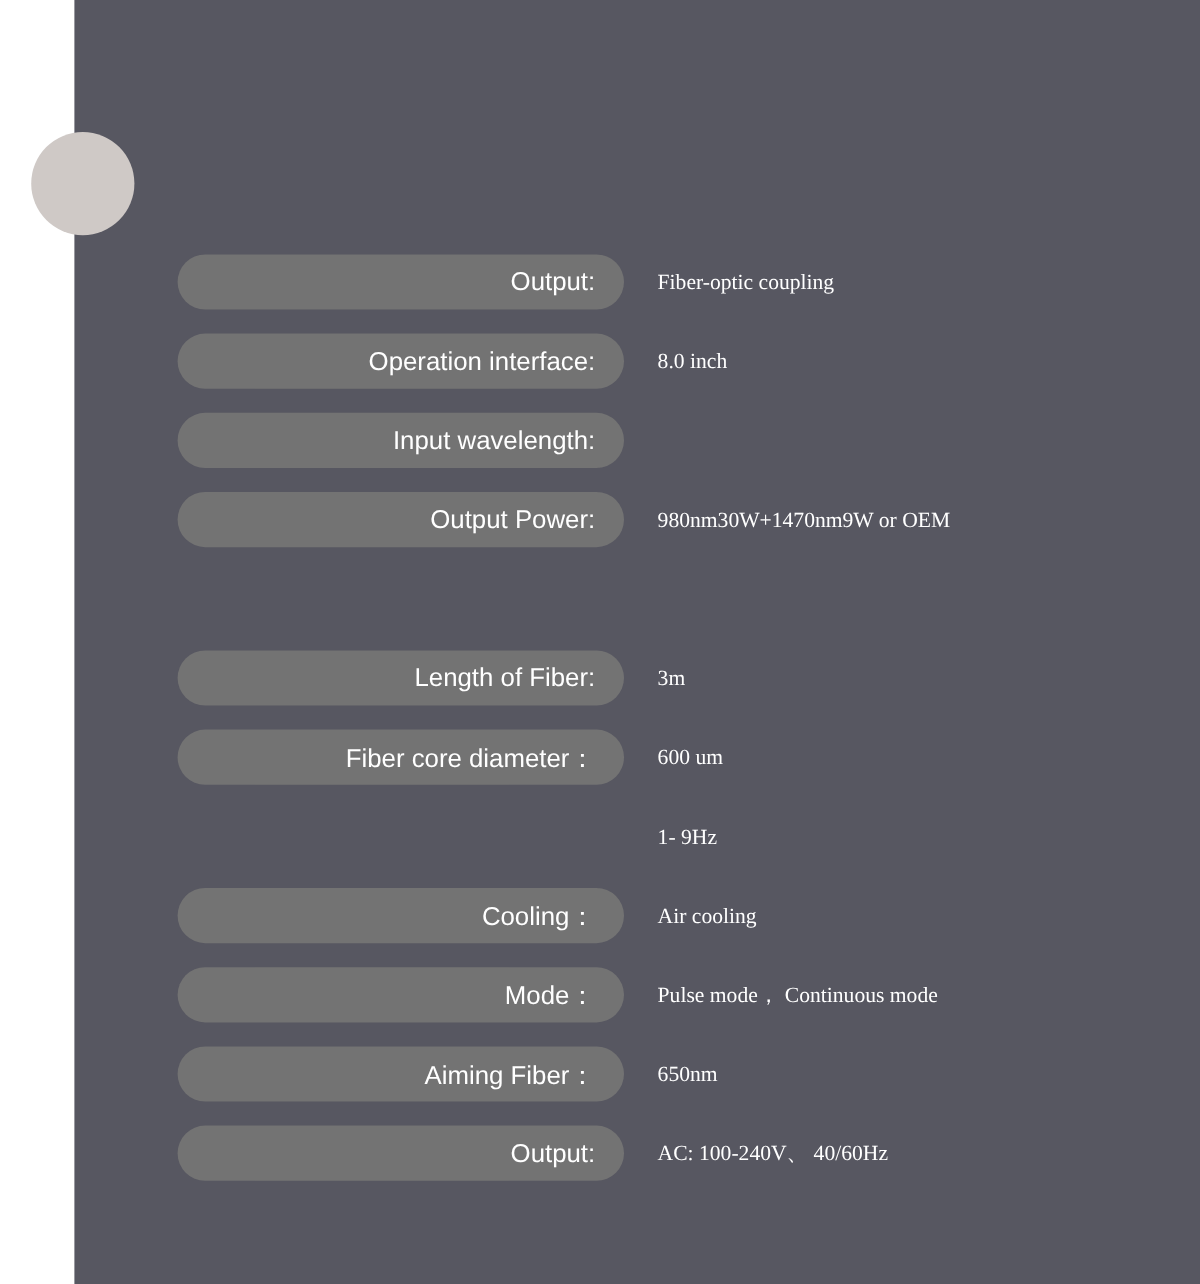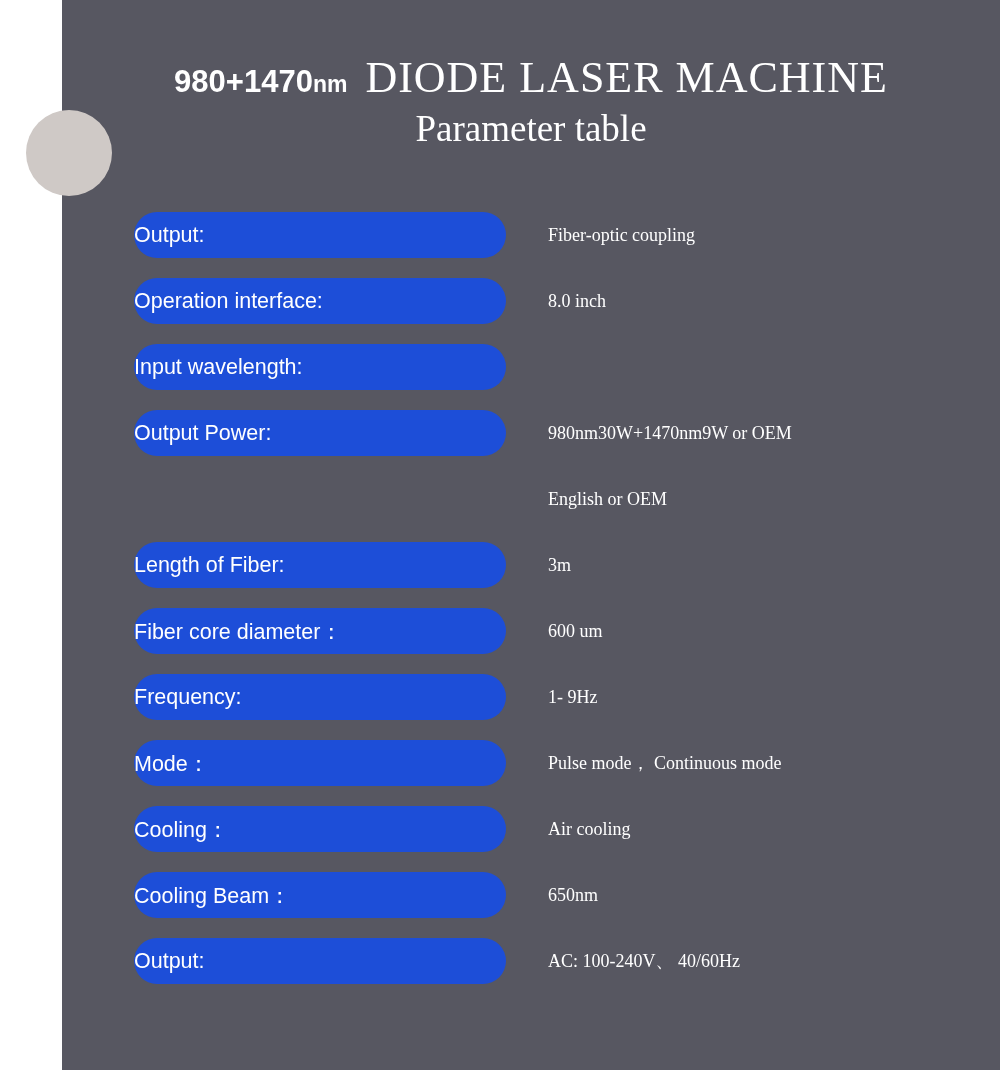--- a/index.html
+++ b/index.html
@@ -71,28 +71,29 @@
     left: 62px;
     top: 206px;
     width: 938px;
   }
   .row {
     position: relative;
     height: 66px;
   }
   .pill {
     position: absolute;
-    left: 72px;
+    left: 86px;
     top: 6px;
     width: 372px;
     height: 46px;
-    background: #1d4ed8;
+    background: #737373;
     border-radius: 23px;
     display: flex;
     align-items: center;
+    justify-content: flex-end;
     box-sizing: border-box;
     padding-right: 24px;
   }
   .pill-label {
     color: #ffffff;
     font-family: "Liberation Sans", sans-serif;
     font-size: 21.5px;
     white-space: nowrap;
   }
   .value {
@@ -108,26 +109,20 @@
     white-space: nowrap;
   }
 </style>
 </head>
 <body>
 
 <div class="page">
   <div class="panel"></div>
   <div class="circle"></div>
 
-  <div class="title-block">
-    <div class="title-line1">
-      <span class="title-wave"><span>980+1470</span><span class="nm">nm</span></span><span class="title-main">DIODE  LASER MACHINE</span>
-    </div>
-    <div class="title-line2">Parameter table</div>
-  </div>
 
   <div class="rows">
 
     <div class="row">
       <div class="pill">
         <span class="pill-label">Output:</span>
       </div>
       <div class="value">Fiber-optic coupling</div>
     </div>
 
@@ -145,61 +140,57 @@
     </div>
 
     <div class="row">
       <div class="pill">
         <span class="pill-label">Output Power:</span>
       </div>
       <div class="value">980nm30W+1470nm9W or OEM</div>
     </div>
 
     <div class="row">
-      <div class="value">English or OEM</div>
     </div>
 
     <div class="row">
       <div class="pill">
         <span class="pill-label">Length of Fiber:</span>
       </div>
       <div class="value">3m</div>
     </div>
 
     <div class="row">
       <div class="pill">
         <span class="pill-label">Fiber core diameter：</span>
       </div>
       <div class="value">600 um</div>
     </div>
 
     <div class="row">
-      <div class="pill">
-        <span class="pill-label">Frequency:</span>
-      </div>
       <div class="value">1-  9Hz</div>
     </div>
 
     <div class="row">
       <div class="pill">
+        <span class="pill-label">Cooling：</span>
+      </div>
+      <div class="value">Air cooling</div>
+    </div>
+
+    <div class="row">
+      <div class="pill">
         <span class="pill-label">Mode：</span>
       </div>
       <div class="value">Pulse mode，  Continuous mode</div>
     </div>
 
     <div class="row">
       <div class="pill">
-        <span class="pill-label">Cooling：</span>
-      </div>
-      <div class="value">Air cooling</div>
-    </div>
-
-    <div class="row">
-      <div class="pill">
-        <span class="pill-label">Cooling Beam：</span>
+        <span class="pill-label">Aiming Fiber：</span>
       </div>
       <div class="value">650nm</div>
     </div>
 
     <div class="row">
       <div class="pill">
         <span class="pill-label">Output:</span>
       </div>
       <div class="value">AC: 100-240V、 40/60Hz</div>
     </div>

